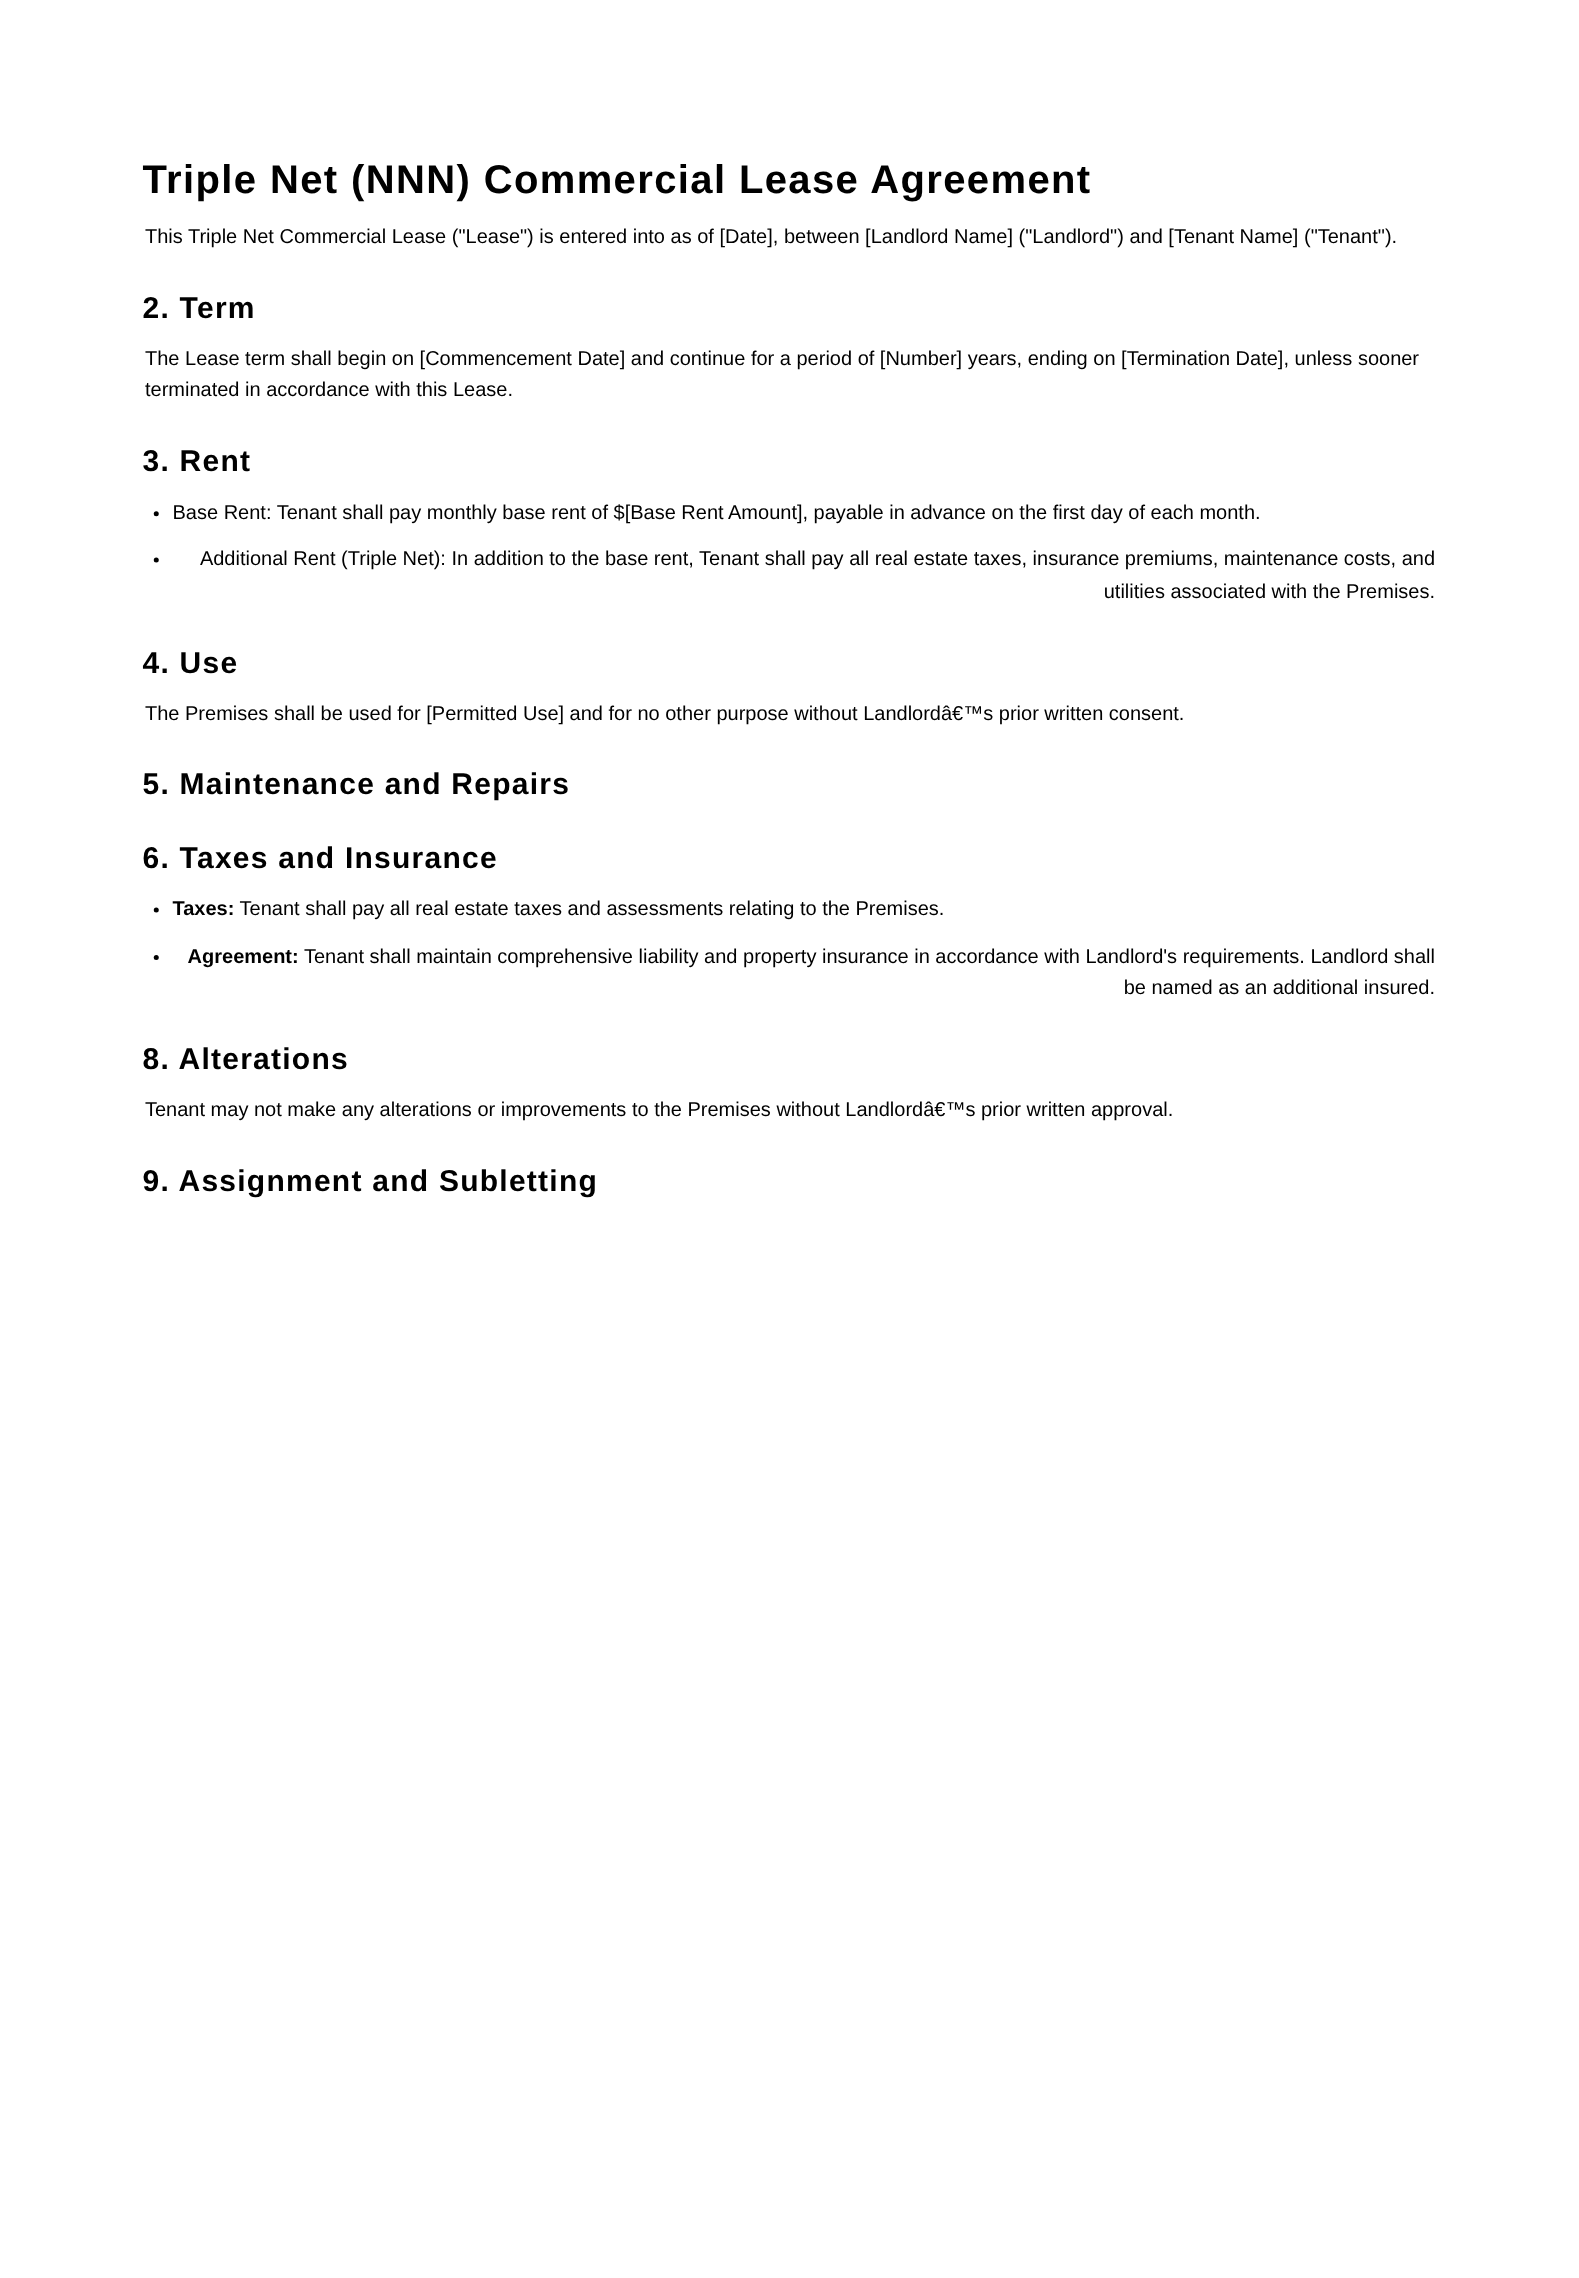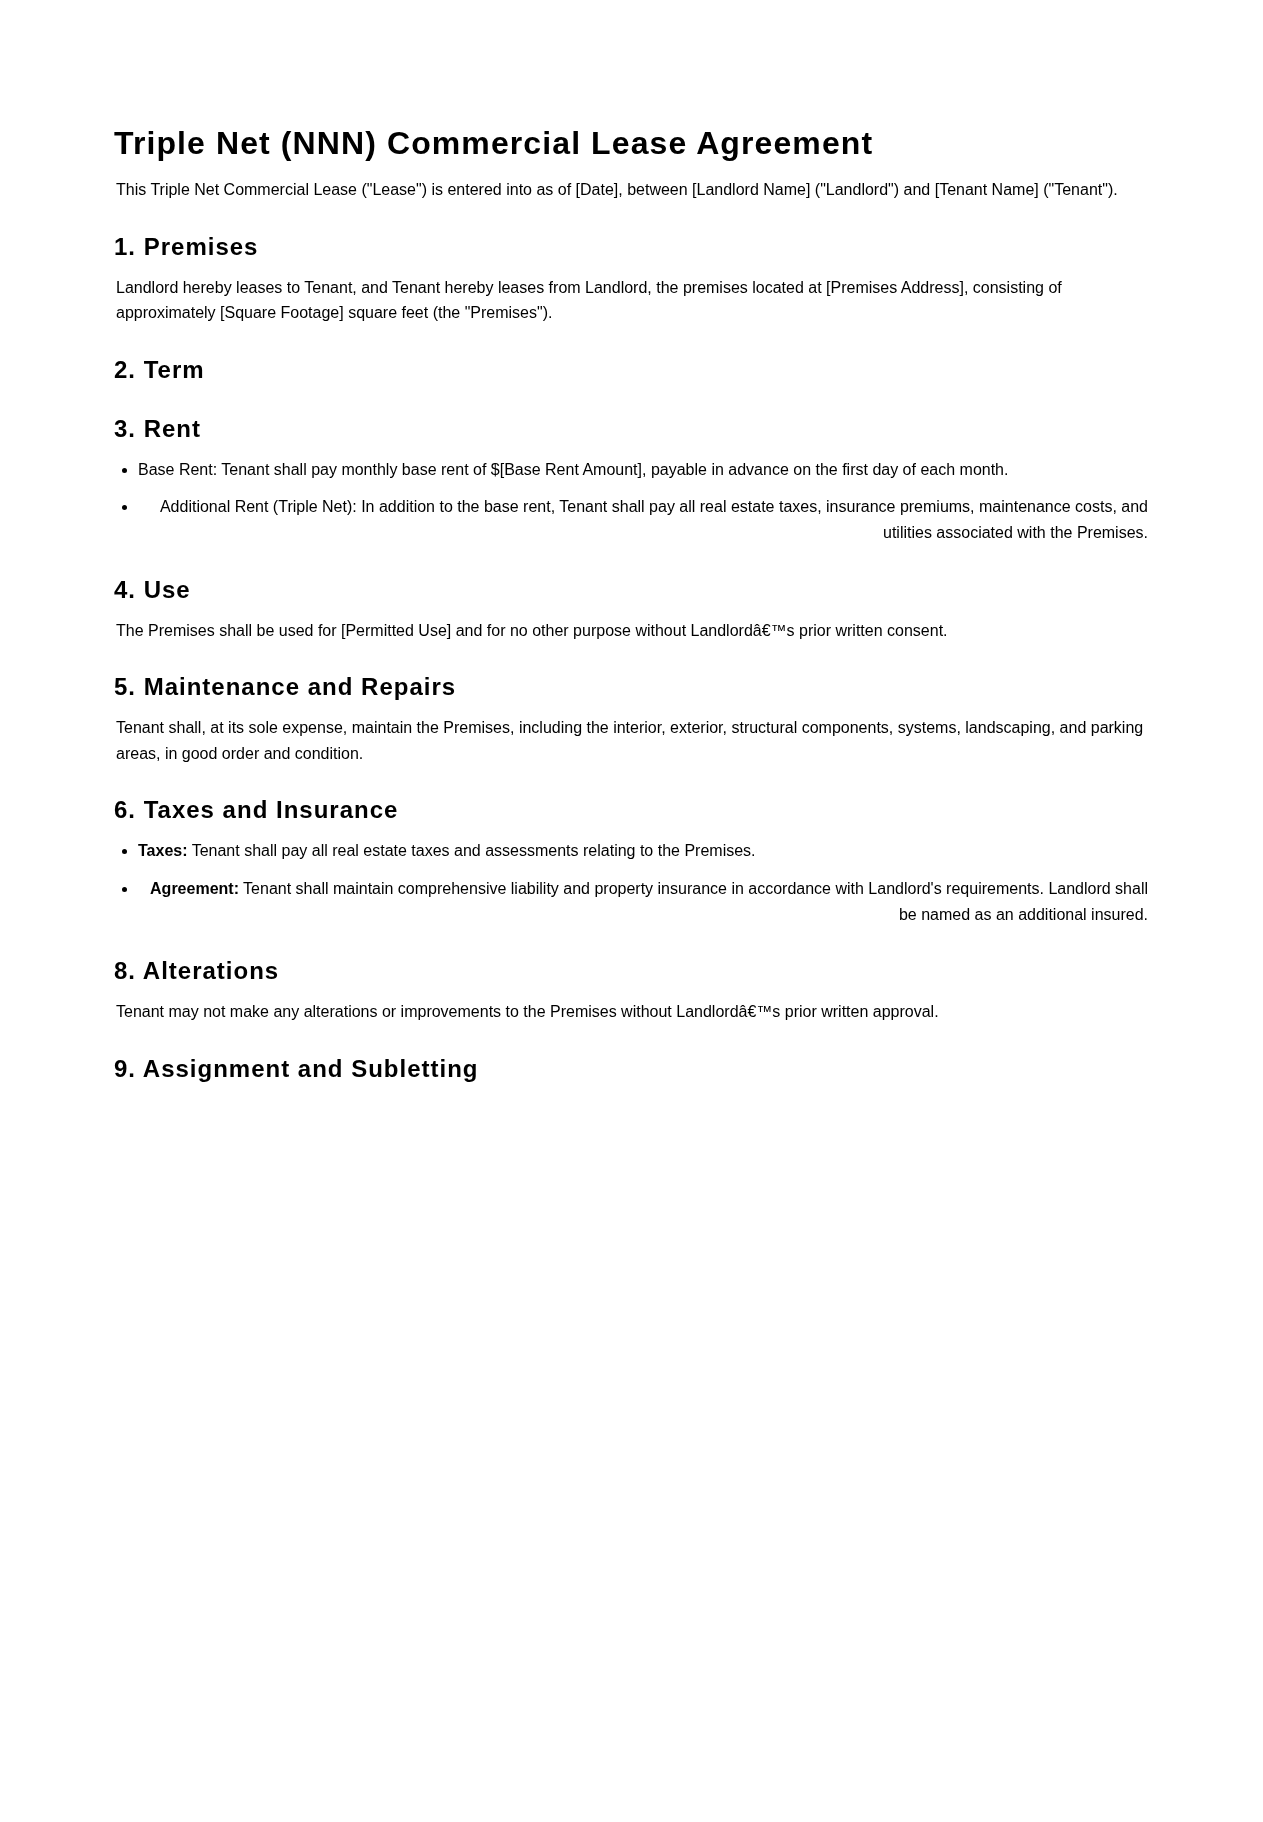--- a/index.html
+++ b/index.html
@@ -60,45 +60,41 @@
       font-weight: bold;
     }
   </style>
 </head>
 <body>
 
 <div class="page">
   <h1 class="doc-title">Triple Net (NNN) Commercial Lease Agreement</h1>
   <p class="intro">This Triple Net Commercial Lease ("Lease") is entered into as of [Date], between [Landlord Name] ("Landlord") and [Tenant Name] ("Tenant").</p>
 
-  <section>
-    <h2 class="section-heading">1. Premises</h2>
-    <p class="body">Landlord hereby leases to Tenant, and Tenant hereby leases from Landlord, the premises located at [Premises Address], consisting of approximately [Square Footage] square feet (the "Premises").</p>
-  </section>
 
   <section>
     <h2 class="section-heading">2. Term</h2>
+    <p class="body">The Lease term shall begin on [Commencement Date] and continue for a period of [Number] years, ending on [Termination Date], unless sooner terminated in accordance with this Lease.</p>
   </section>
 
   <section>
     <h2 class="section-heading">3. Rent</h2>
     <ul class="section-list">
       <li><span>Base Rent: Tenant shall pay monthly base rent of $[Base Rent Amount], payable in advance on the first day of each month.</span></li>
       <li><span>Additional Rent (Triple Net): In addition to the base rent, Tenant shall pay all real estate taxes, insurance premiums, maintenance costs, and utilities associated with the Premises.</span></li>
     </ul>
   </section>
 
   <section>
     <h2 class="section-heading">4. Use</h2>
     <p class="body">The Premises shall be used for [Permitted Use] and for no other purpose without Landlordâ€™s prior written consent.</p>
   </section>
 
   <section>
     <h2 class="section-heading">5. Maintenance and Repairs</h2>
-    <p class="body">Tenant shall, at its sole expense, maintain the Premises, including the interior, exterior, structural components, systems, landscaping, and parking areas, in good order and condition.</p>
   </section>
 
   <section>
     <h2 class="section-heading">6. Taxes and Insurance</h2>
     <ul class="section-list">
       <li><span class="item-label">Taxes:</span><span> Tenant shall pay all real estate taxes and assessments relating to the Premises.</span></li>
       <li><span class="item-label">Agreement:</span><span> Tenant shall maintain comprehensive liability and property insurance in accordance with Landlord's requirements. Landlord shall be named as an additional insured.</span></li>
     </ul>
   </section>
 

